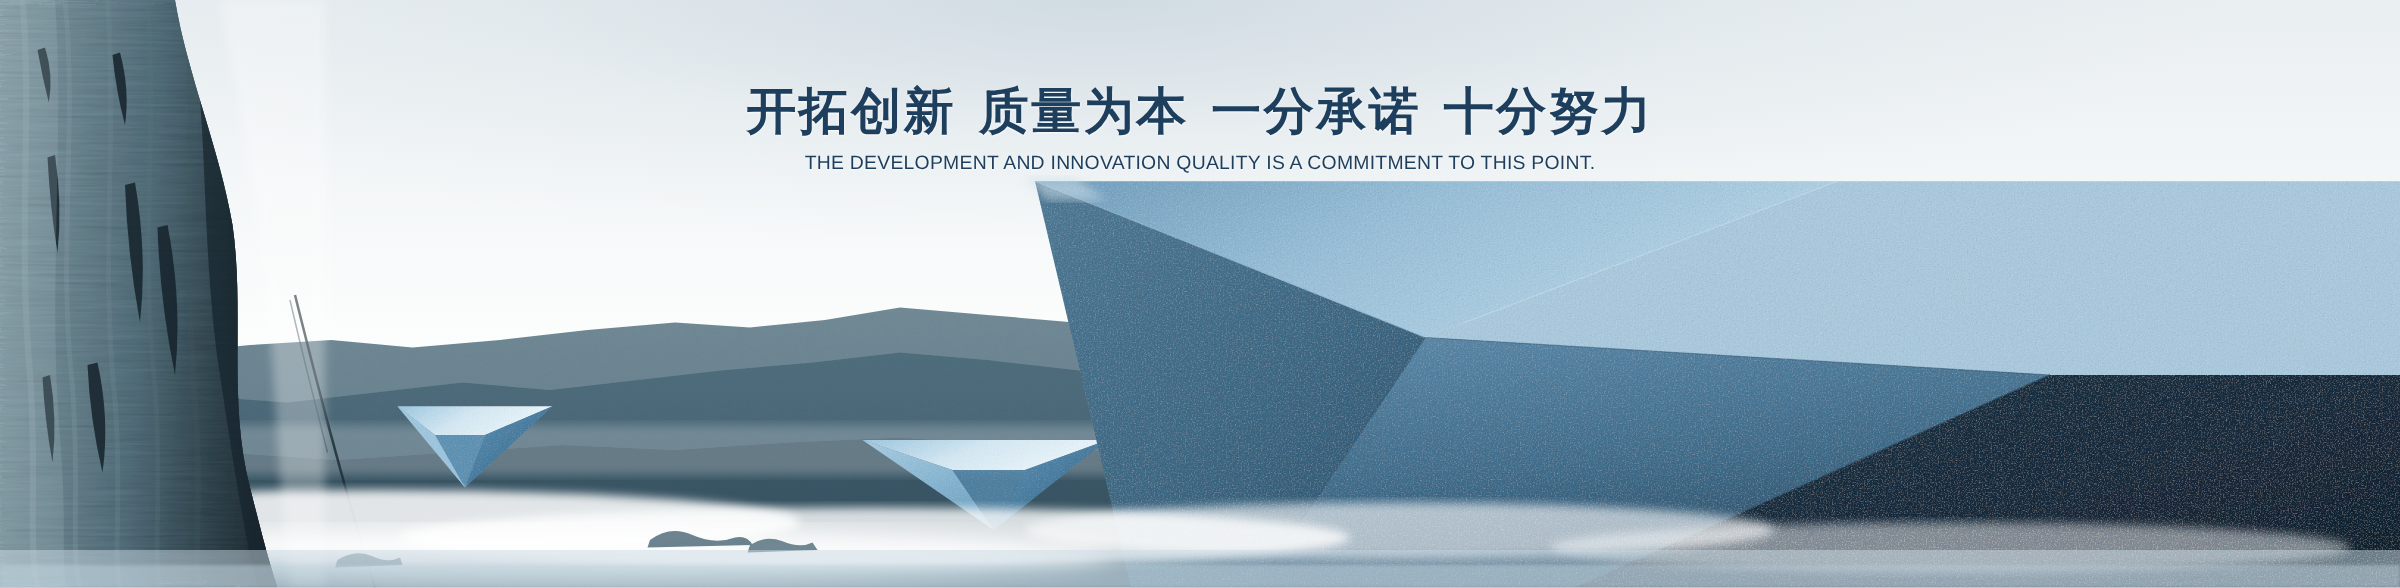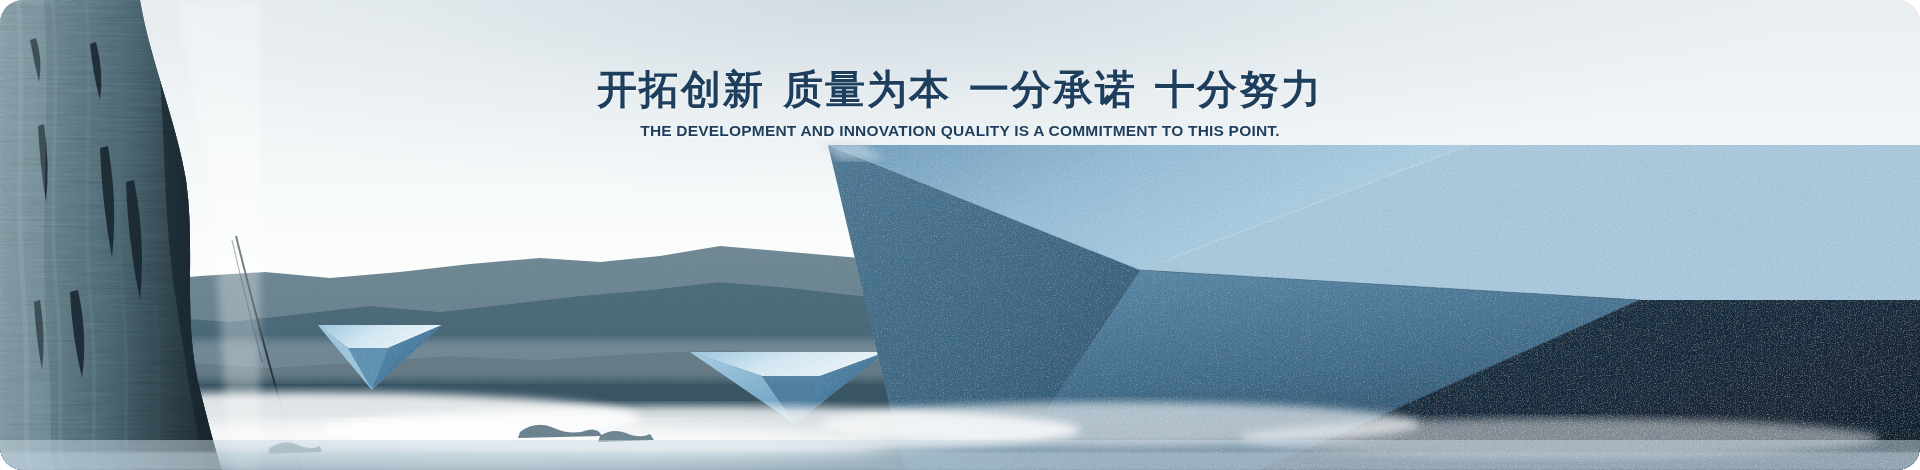--- a/index.html
+++ b/index.html
@@ -7,21 +7,20 @@
   body{
     font-family:"Liberation Sans","DejaVu Sans",sans-serif;
     -webkit-font-smoothing:antialiased;
   }
   .banner{
     position:relative;
     width:1920px;
     height:470px;
     overflow:hidden;
     background:#f9a8d4;
-    border-radius:23px;
   }
 
   
   .sky{
     position:absolute; inset:0;
     background:
       linear-gradient(to bottom,
         #e9eef1 0%,
         #eef2f4 14%,
         #f4f7f8 32%,
@@ -52,21 +51,21 @@
     letter-spacing:2px;
     color:#1d3e5c;
     line-height:1.15;
     font-family:"DejaVu Sans","Liberation Sans",sans-serif;
     text-shadow:0 1px 2px rgba(255,255,255,.85);
   }
   .headline .seg{ margin:0 9px; }
   .subline{
     margin:10px 0 0 0;
     font-size:15.5px;
-    font-weight:bold;
+    font-weight:normal;
     letter-spacing:.2px;
     color:#1d3e5c;
     font-family:"Liberation Sans","DejaVu Sans",sans-serif;
     text-shadow:0 1px 2px rgba(255,255,255,.8);
   }
 </style>
 </head>
 <body>
 
 <div class="banner">

